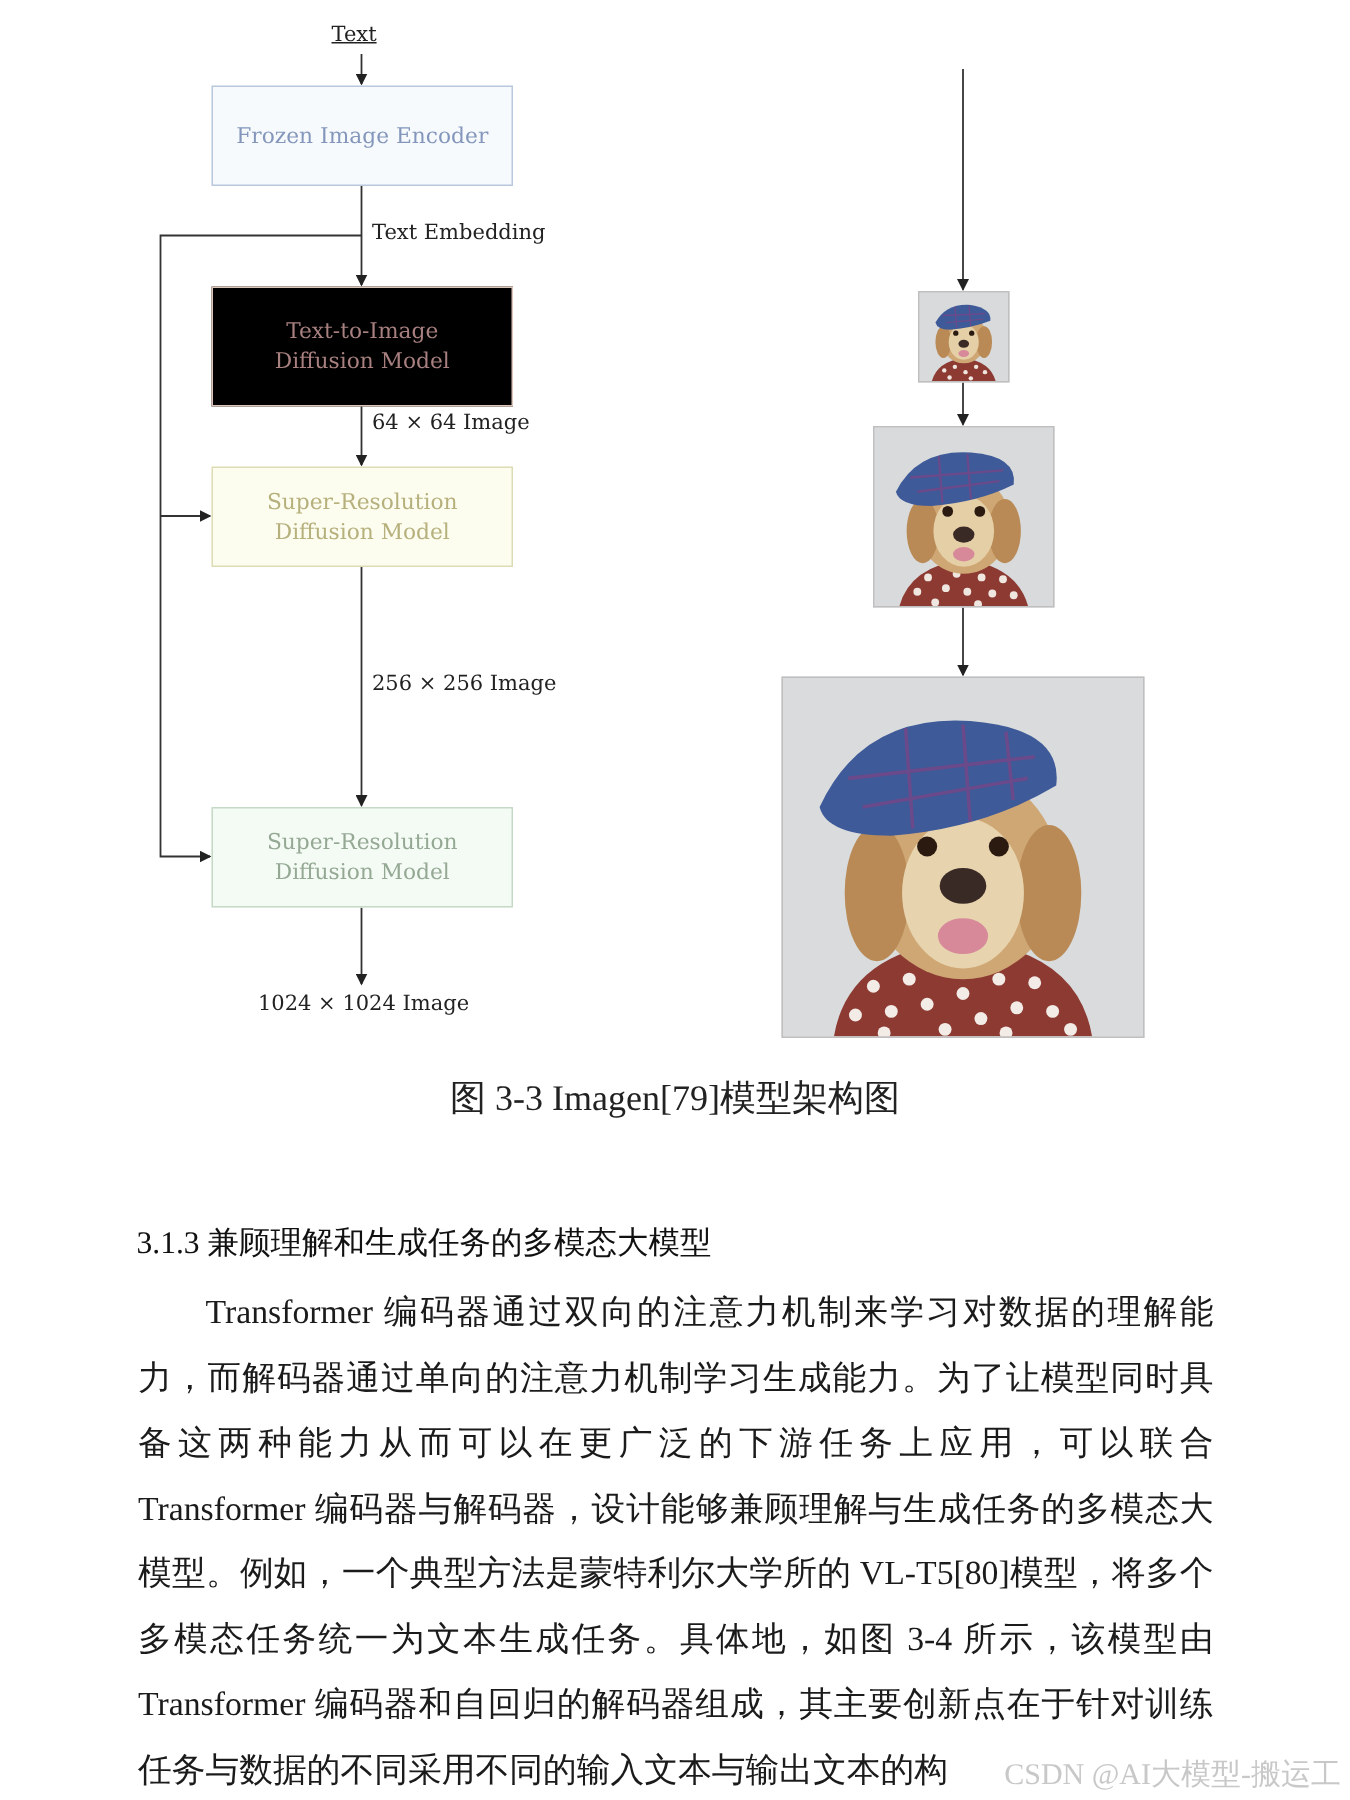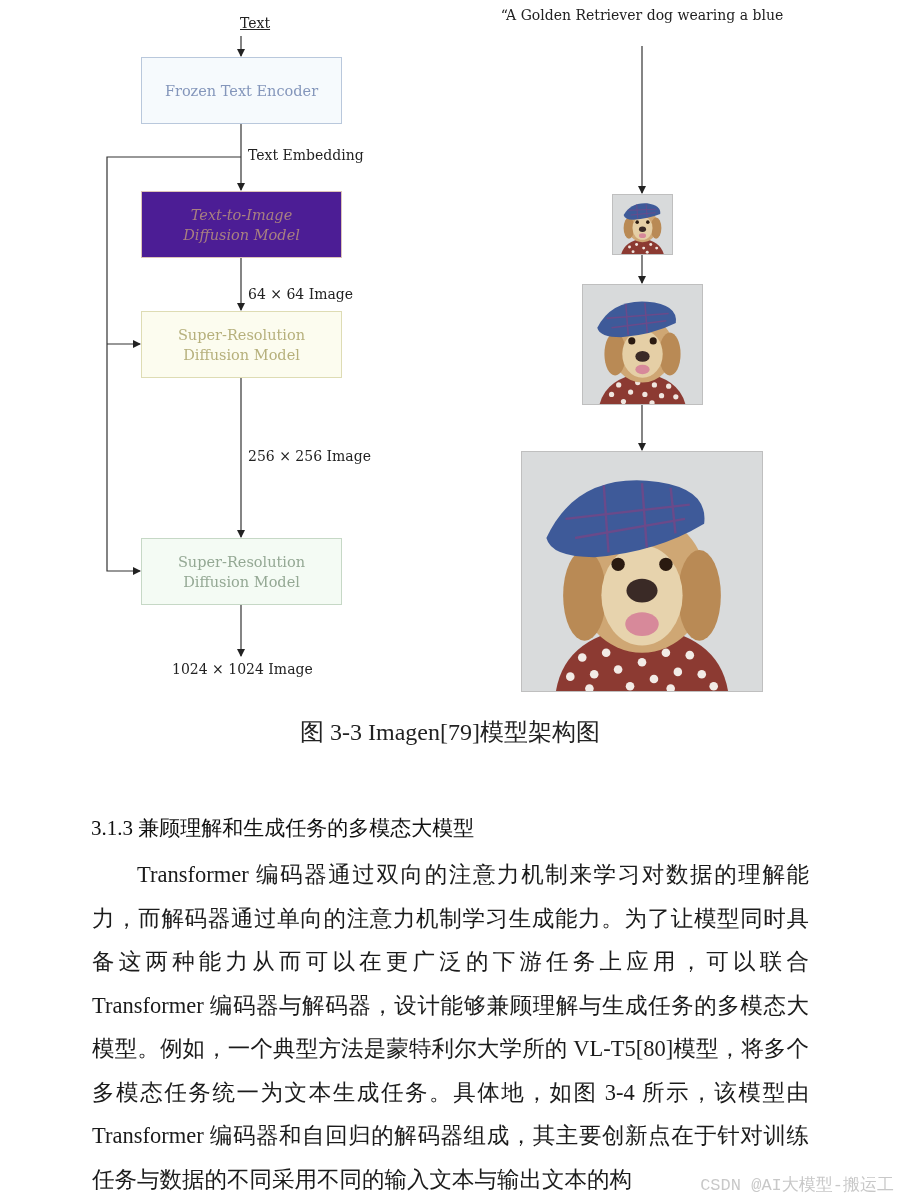--- a/index.html
+++ b/index.html
@@ -4,30 +4,30 @@
 <style>
   html, body { margin: 0; padding: 0; background: #ffffff; }
   body { width: 900px; height: 1200px; position: relative; overflow: hidden;
          font-family: "Liberation Serif", "DejaVu Serif", serif; color: #1a1a1a; }
   .abs { position: absolute; }
   .diag-text { font-family: "DejaVu Serif", "Liberation Serif", serif; font-size: 14px; color: #222; white-space: nowrap; }
   .box { position: absolute; box-sizing: border-box; border: 1.5px solid; display: flex; align-items: center; justify-content: center; text-align: center;
          font-family: "DejaVu Serif", "Liberation Serif", serif; font-size: 14.5px; line-height: 20px; }
   .box span { display: block; }
   .box-enc { left: 141px; top: 57px; width: 201px; height: 67px; background: #f6fafd; border-color: #b9c8dc; color: #8496bb; }
-  .box-t2i { left: 141px; top: 191px; width: 201px; height: 67px; background: #4c1d95; border-color: #dcc4b8; color: #a88080; font-style: italic; }
+  .box-t2i { left: 141px; top: 191px; width: 201px; height: 80px; background: #000000; border-color: #dcc4b8; color: #a88080; }
   .box-sr1 { left: 141px; top: 311px; width: 201px; height: 67px; background: #fcfcef; border-color: #dedcb4; color: #b6b07c; }
   .box-sr2 { left: 141px; top: 538px; width: 201px; height: 67px; background: #f4fbf4; border-color: #c6d8c6; color: #94a894; }
   svg.lines { position: absolute; left: 0; top: 0; }
   .dog { position: absolute; border: 1px solid #bfbfbf; box-sizing: border-box; overflow: hidden; background: #d9dbdc; }
   .caption { position: absolute; left: 0; width: 900px; top: 716px; text-align: center; font-size: 24px; color: #222; }
   .heading { position: absolute; left: 91px; top: 814px; font-size: 21px; font-weight: normal; color: #111; }
   .para { position: absolute; left: 91px; top: 852px; width: 719px; font-size: 22.5px; line-height: 43.5px; color: #1b1b1b; text-align: justify; }
   .para p { margin: 1px; text-indent: 2em; }
-  .watermark { position: absolute; right: 6px; bottom: 4px; font-family: Liberation Mono, monospace; font-size: 17px; color: rgba(190,190,190,0.85); white-space: nowrap; }
+  .watermark { position: absolute; right: 6px; bottom: 4px; font-family: Liberation Serif, serif; font-size: 20px; color: rgba(190,190,190,0.85); white-space: nowrap; }
 </style>
 </head>
 <body>
 
 <svg class="lines" width="900" height="720">
   <defs>
     <marker id="ah" markerWidth="8" markerHeight="8" refX="7" refY="4" orient="auto" markerUnits="userSpaceOnUse">
       <path d="M0,0 L8,4 L0,8 z" fill="#222"></path>
     </marker>
   </defs>
@@ -40,51 +40,50 @@
     <line x1="241" y1="258" x2="241" y2="310" marker-end="url(#ah)"></line>
     <line x1="241" y1="378" x2="241" y2="537" marker-end="url(#ah)"></line>
     <line x1="241" y1="605" x2="241" y2="656" marker-end="url(#ah)"></line>
 
     <line x1="642" y1="46" x2="642" y2="193" marker-end="url(#ah)"></line>
     <line x1="642" y1="255" x2="642" y2="283" marker-end="url(#ah)"></line>
     <line x1="642" y1="405" x2="642" y2="450" marker-end="url(#ah)"></line>
   </g>
 </svg>
 
-<div class="abs diag-text" style="left:240px;top:15px;text-decoration:underline;">Text</div>
+<div class="abs diag-text" style="left:221px;top:15px;text-decoration:underline;">Text</div>
 <div class="box box-enc">
   <div>
-      <span>Frozen Text Encoder</span>
+      <span>Frozen Image Encoder</span>
     </div>
 </div>
 <div class="abs diag-text" style="left:248px;top:147px;">Text Embedding</div>
 <div class="box box-t2i">
   <div>
     <span>Text-to-Image</span>
     <span>Diffusion Model</span>
   </div>
 </div>
-<div class="abs diag-text" style="left:248px;top:274px;margin-top:12px;">64 × 64 Image</div>
+<div class="abs diag-text" style="left:248px;top:274px;">64 × 64 Image</div>
 <div class="box box-sr1">
   <div>
     <span>Super-Resolution</span>
     <span>Diffusion Model</span>
   </div>
 </div>
 <div class="abs diag-text" style="left:248px;top:448px;">256 × 256 Image</div>
 <div class="box box-sr2">
   <div>
     <span>Super-Resolution</span>
     <span>Diffusion Model</span>
   </div>
 </div>
 <div class="abs diag-text" style="left:172px;top:661px;">1024 × 1024 Image</div>
 
 <div class="abs diag-text" style="left:470px;top:5px;width:344px;text-align:center;line-height:20px;">
-  <div>“A Golden Retriever dog wearing a blue</div>
 </div>
 
 <div class="dog" style="left:612px;top:194px;width:61px;height:61px;">
   <svg viewBox="0 0 100 100" width="100%" height="100%">
     <rect width="100" height="100" fill="#d8dadb"></rect>
     <path d="M14 100 Q20 78 50 74 Q80 78 86 100 z" fill="#8c3a32"></path>
     <g fill="#f0e6e0">
         <circle cx="28" cy="88" r="2.5"></circle>
         <circle cx="40" cy="84" r="2.5"></circle>
         <circle cx="52" cy="90" r="2.5"></circle>

